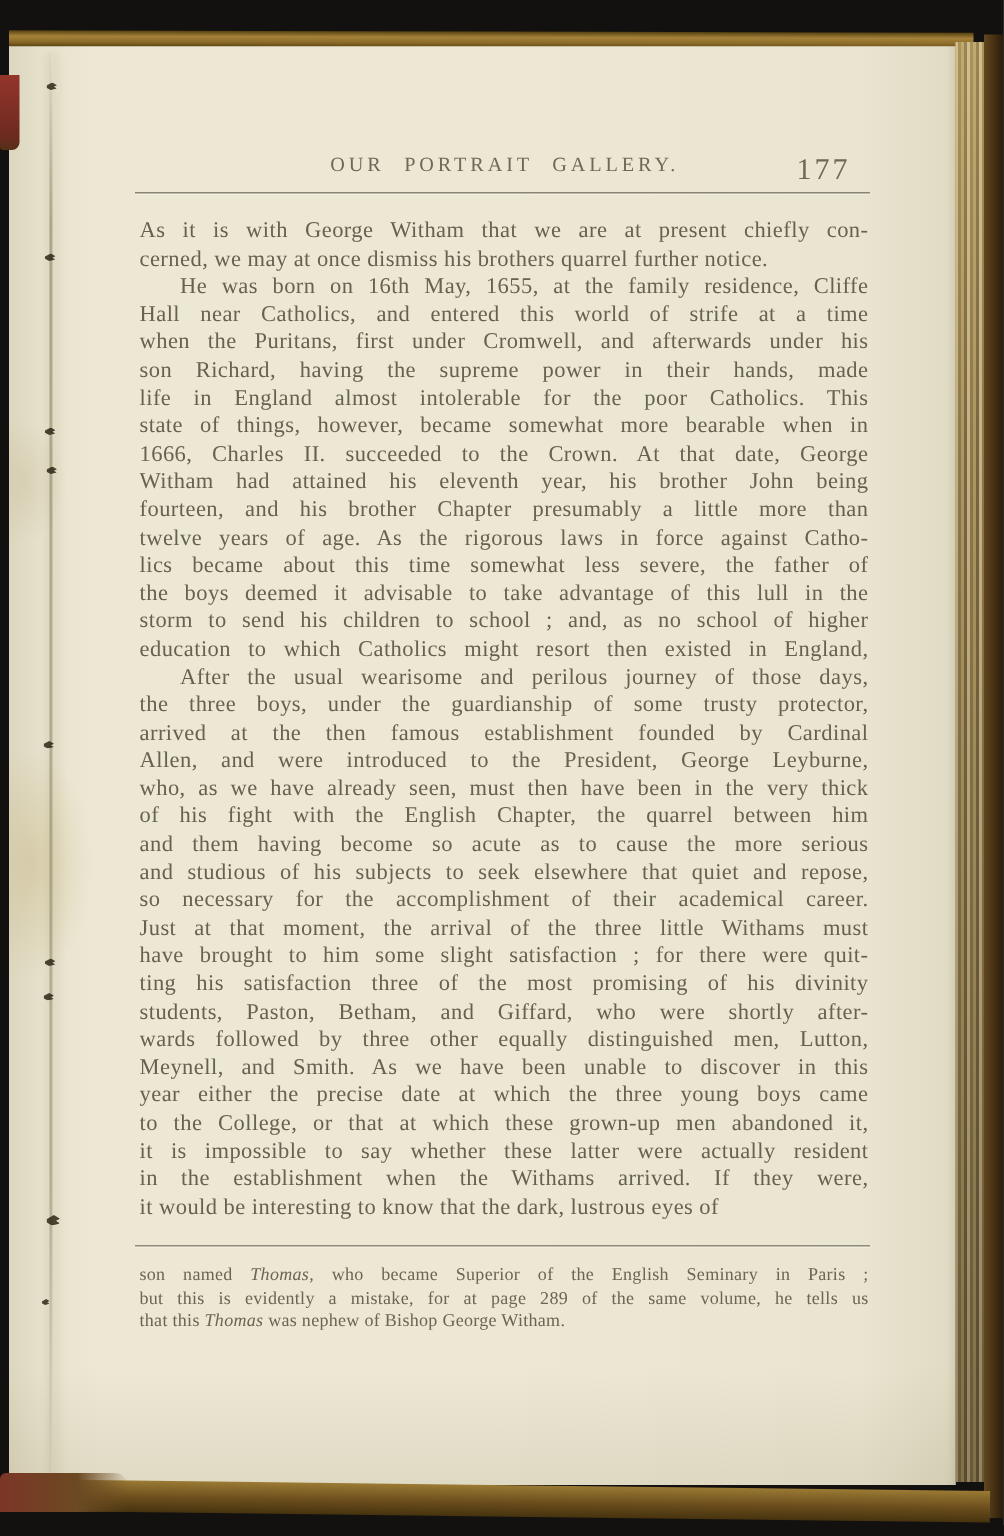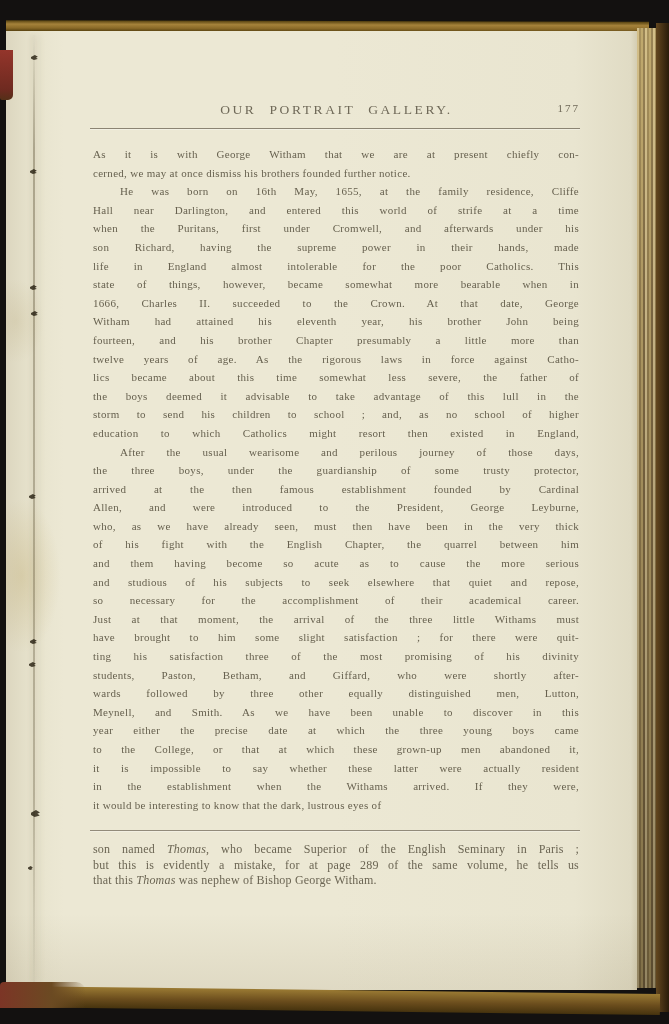--- a/index.html
+++ b/index.html
@@ -67,29 +67,29 @@
   
   .running-header{
     position:absolute; left:87px; top:71px; width:487px; height:18px;
     color:#6f6958;
   }
   .running-title{
     position:absolute; left:0; right:0; text-align:center;
     font-size:13.5px; letter-spacing:2.6px; word-spacing:7px;
   }
   .page-number{
-    position:absolute; right:0; top:0; font-size:11px; letter-spacing:2px;
+    position:absolute; right:13px; top:0; font-size:20px; letter-spacing:2px;
   }
   .header-rule{
     position:absolute; left:84px; top:97px; width:490px; height:1px;
     background:var(--rule); box-shadow:0 1px 0 rgba(255,255,255,0.35);
   }
   .body-text{
     position:absolute; left:87px; top:114px; width:486px;
-    font-size:11px; line-height:18.6px; color:var(--ink);
+    font-size:15px; line-height:18.6px; color:var(--ink);
     letter-spacing:0.3px;
   }
   .line{
     text-align:justify; text-align-last:justify; overflow:hidden;
     white-space:normal; height:18.6px;
   }
   .line.last{ text-align-last:left; }
   .line.indent{ text-indent:27px; }
   .footnote-rule{
     position:absolute; left:84px; top:799px; width:490px; height:1px;
@@ -113,23 +113,23 @@
     <div class="gutter-crease"></div>
 
     <div class="running-header">
       <span class="running-title">OUR PORTRAIT GALLERY.</span>
       <span class="page-number">177</span>
     </div>
     <div class="header-rule"></div>
 
     <div class="body-text">
         <div class="line">As it is with George Witham that we are at present chiefly con-</div>
-        <div class="line last">cerned, we may at once dismiss his brothers founded further notice.</div>
+        <div class="line last">cerned, we may at once dismiss his brothers quarrel further notice.</div>
         <div class="line indent">He was born on 16th May, 1655, at the family residence, Cliffe</div>
-        <div class="line">Hall near Darlington, and entered this world of strife at a time</div>
+        <div class="line">Hall near Catholics, and entered this world of strife at a time</div>
         <div class="line">when the Puritans, first under Cromwell, and afterwards under his</div>
         <div class="line">son Richard, having the supreme power in their hands, made</div>
         <div class="line">life in England almost intolerable for the poor Catholics. This</div>
         <div class="line">state of things, however, became somewhat more bearable when in</div>
         <div class="line">1666, Charles II. succeeded to the Crown. At that date, George</div>
         <div class="line">Witham had attained his eleventh year, his brother John being</div>
         <div class="line">fourteen, and his brother Chapter presumably a little more than</div>
         <div class="line">twelve years of age. As the rigorous laws in force against Catho-</div>
         <div class="line">lics became about this time somewhat less severe, the father of</div>
         <div class="line">the boys deemed it advisable to take advantage of this lull in the</div>

